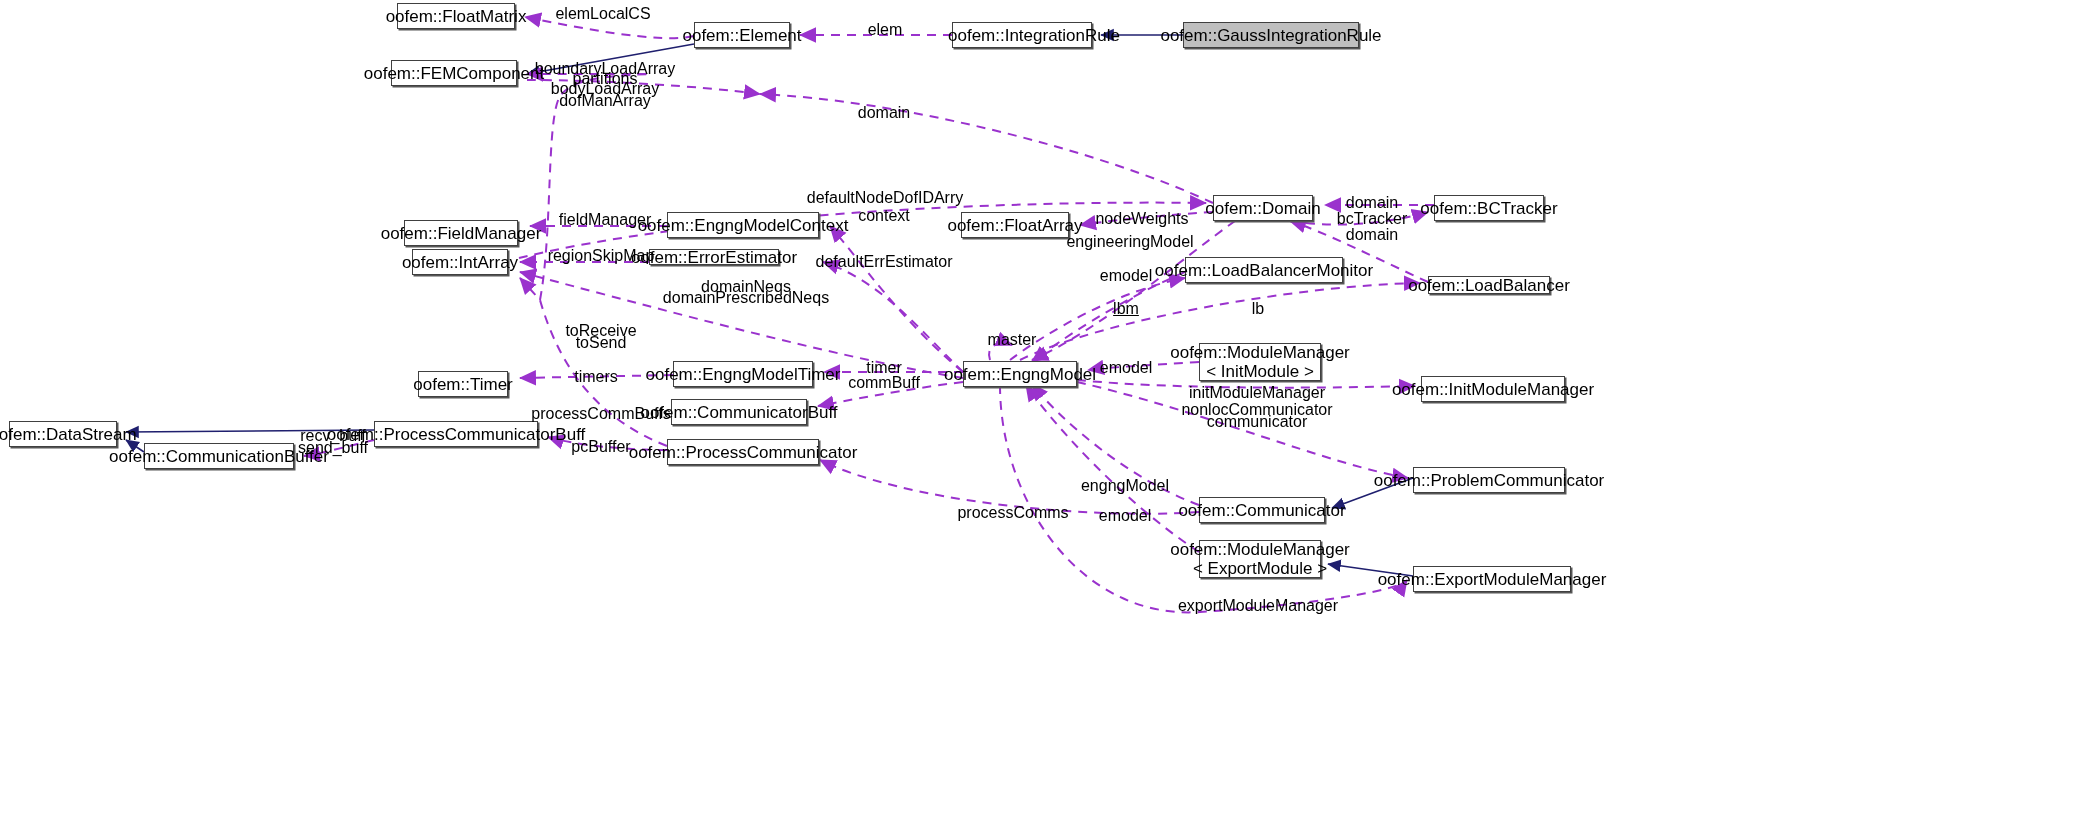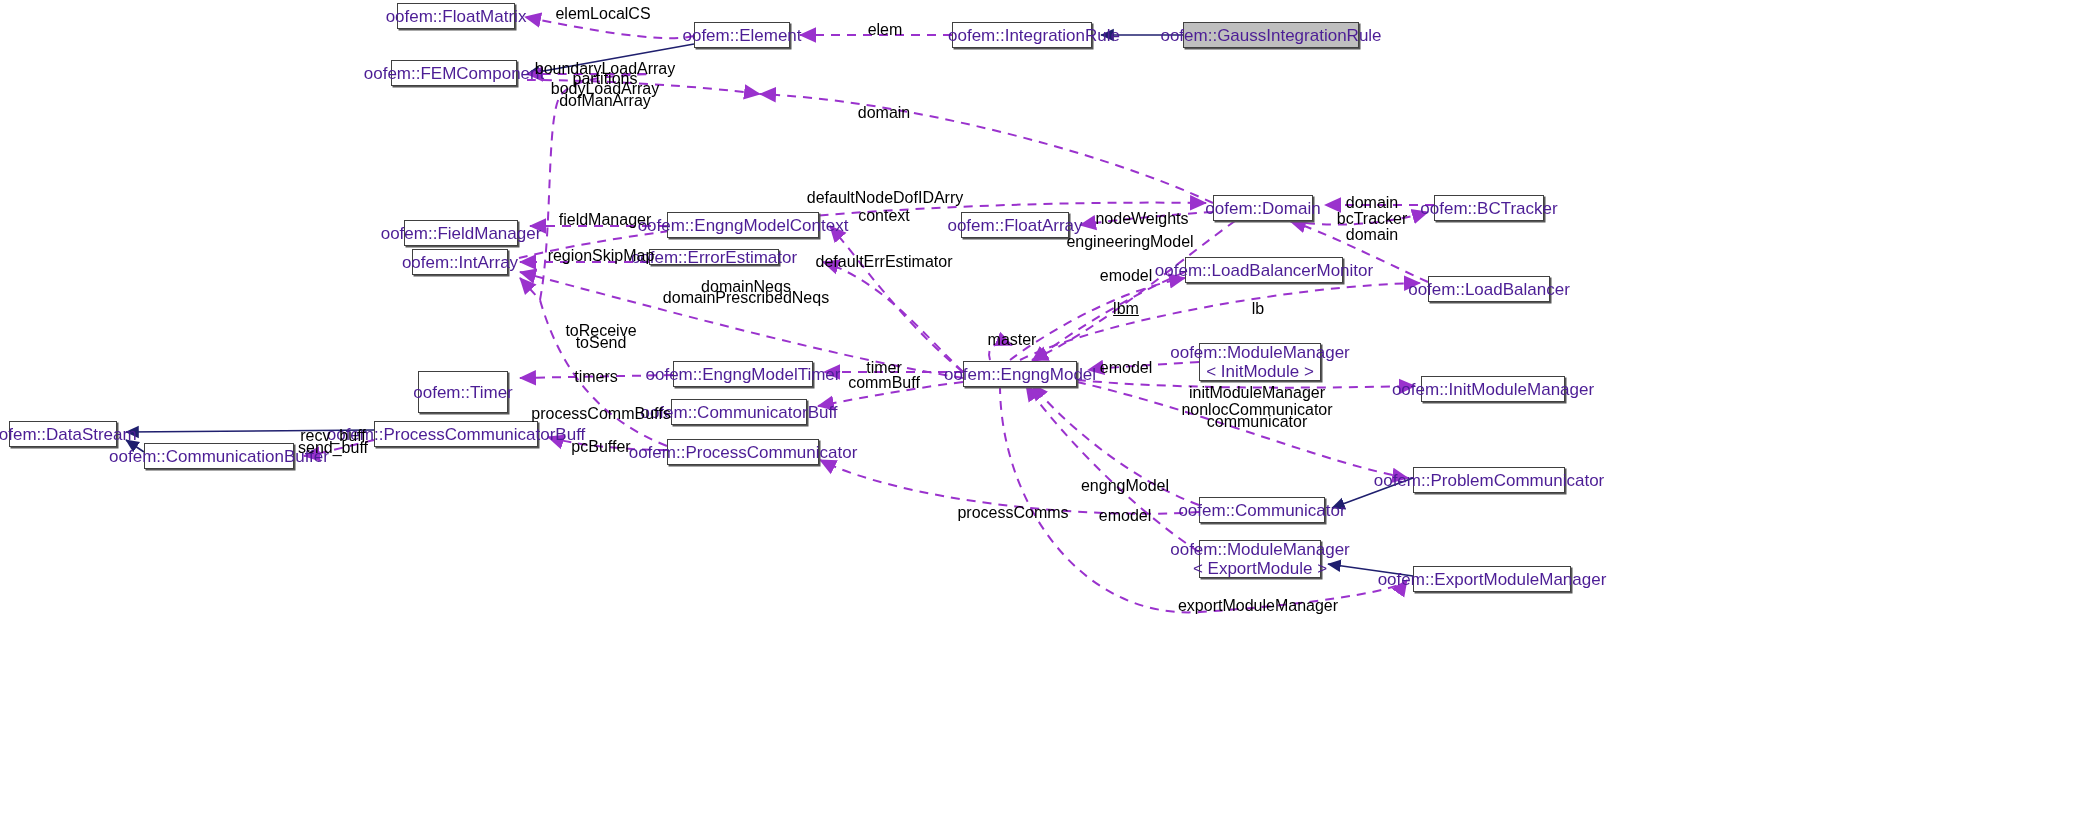--- a/index.html
+++ b/index.html
@@ -24,21 +24,21 @@
   }
   .node-box {
     position: absolute;
     box-sizing: border-box;
     background: #ffffff;
     border: 1px solid #404040;
     display: flex;
     flex-direction: column;
     align-items: center;
     justify-content: center;
-    color: #4c1d95;
+    color: #000000;
     font-size: 17px;
     line-height: 19px;
     white-space: nowrap;
     text-align: center;
     box-shadow: 1.5px 1.5px 0 0 #565656;
     z-index: 5;
   }
   .node-box.highlight {
     background: #bfbfbf;
   }
@@ -145,24 +145,24 @@
       </div>
       <div class="node-box" style="left: 412px; top: 249px; width: 96px; height: 26px;">
         <span>oofem::IntArray</span>
       </div>
       <div class="node-box" style="left: 649px; top: 249px; width: 130px; height: 16px;">
         <span>oofem::ErrorEstimator</span>
       </div>
       <div class="node-box" style="left: 1185px; top: 257px; width: 158px; height: 26px;">
         <span>oofem::LoadBalancerMonitor</span>
       </div>
-      <div class="node-box" style="left: 1428px; top: 276px; width: 122px; height: 26px;">
+      <div class="node-box" style="left: 1428px; top: 276px; width: 122px; height: 18px;">
         <span>oofem::LoadBalancer</span>
       </div>
-      <div class="node-box" style="left: 418px; top: 371px; width: 90px; height: 42px; align-items: center;">
+      <div class="node-box" style="left: 418px; top: 371px; width: 90px; height: 26px; align-items: center;">
         <span>oofem::Timer</span>
       </div>
       <div class="node-box" style="left: 673px; top: 361px; width: 140px; height: 26px;">
         <span>oofem::EngngModelTimer</span>
       </div>
       <div class="node-box" style="left: 963px; top: 361px; width: 114px; height: 26px;">
         <span>oofem::EngngModel</span>
       </div>
       <div class="node-box" style="left: 1199px; top: 343px; width: 122px; height: 38px;">
         <span>oofem::ModuleManager</span>

